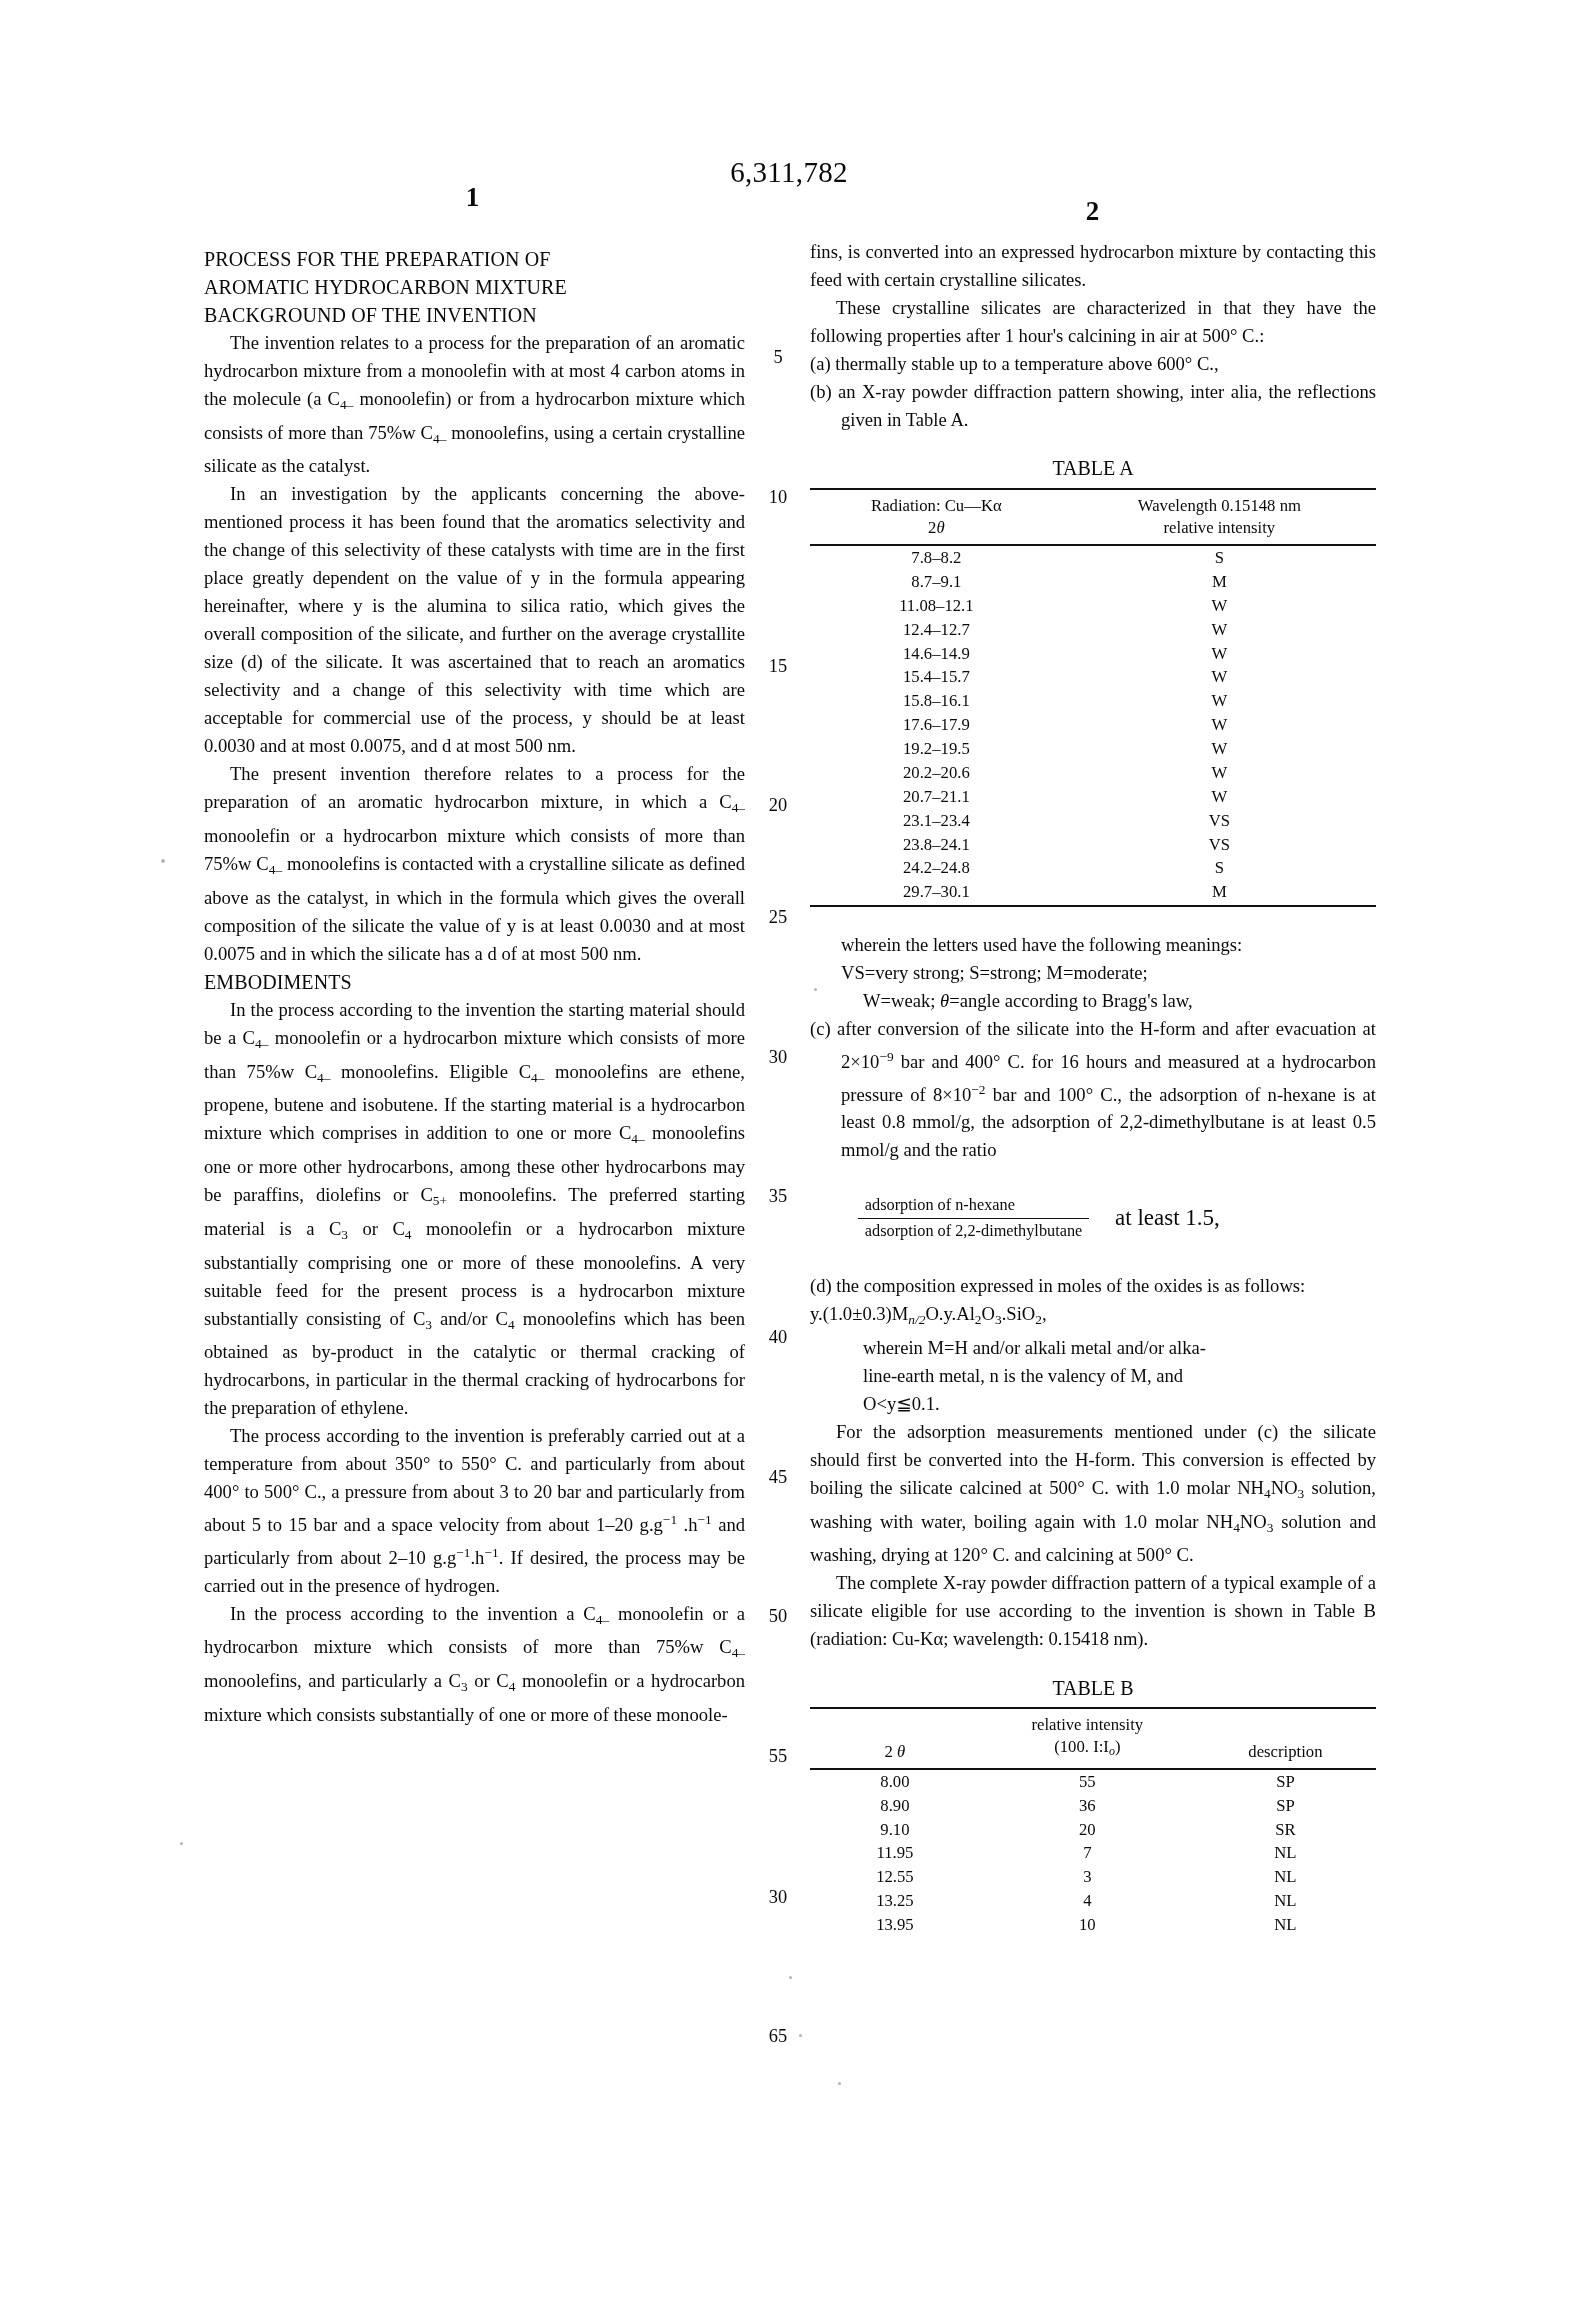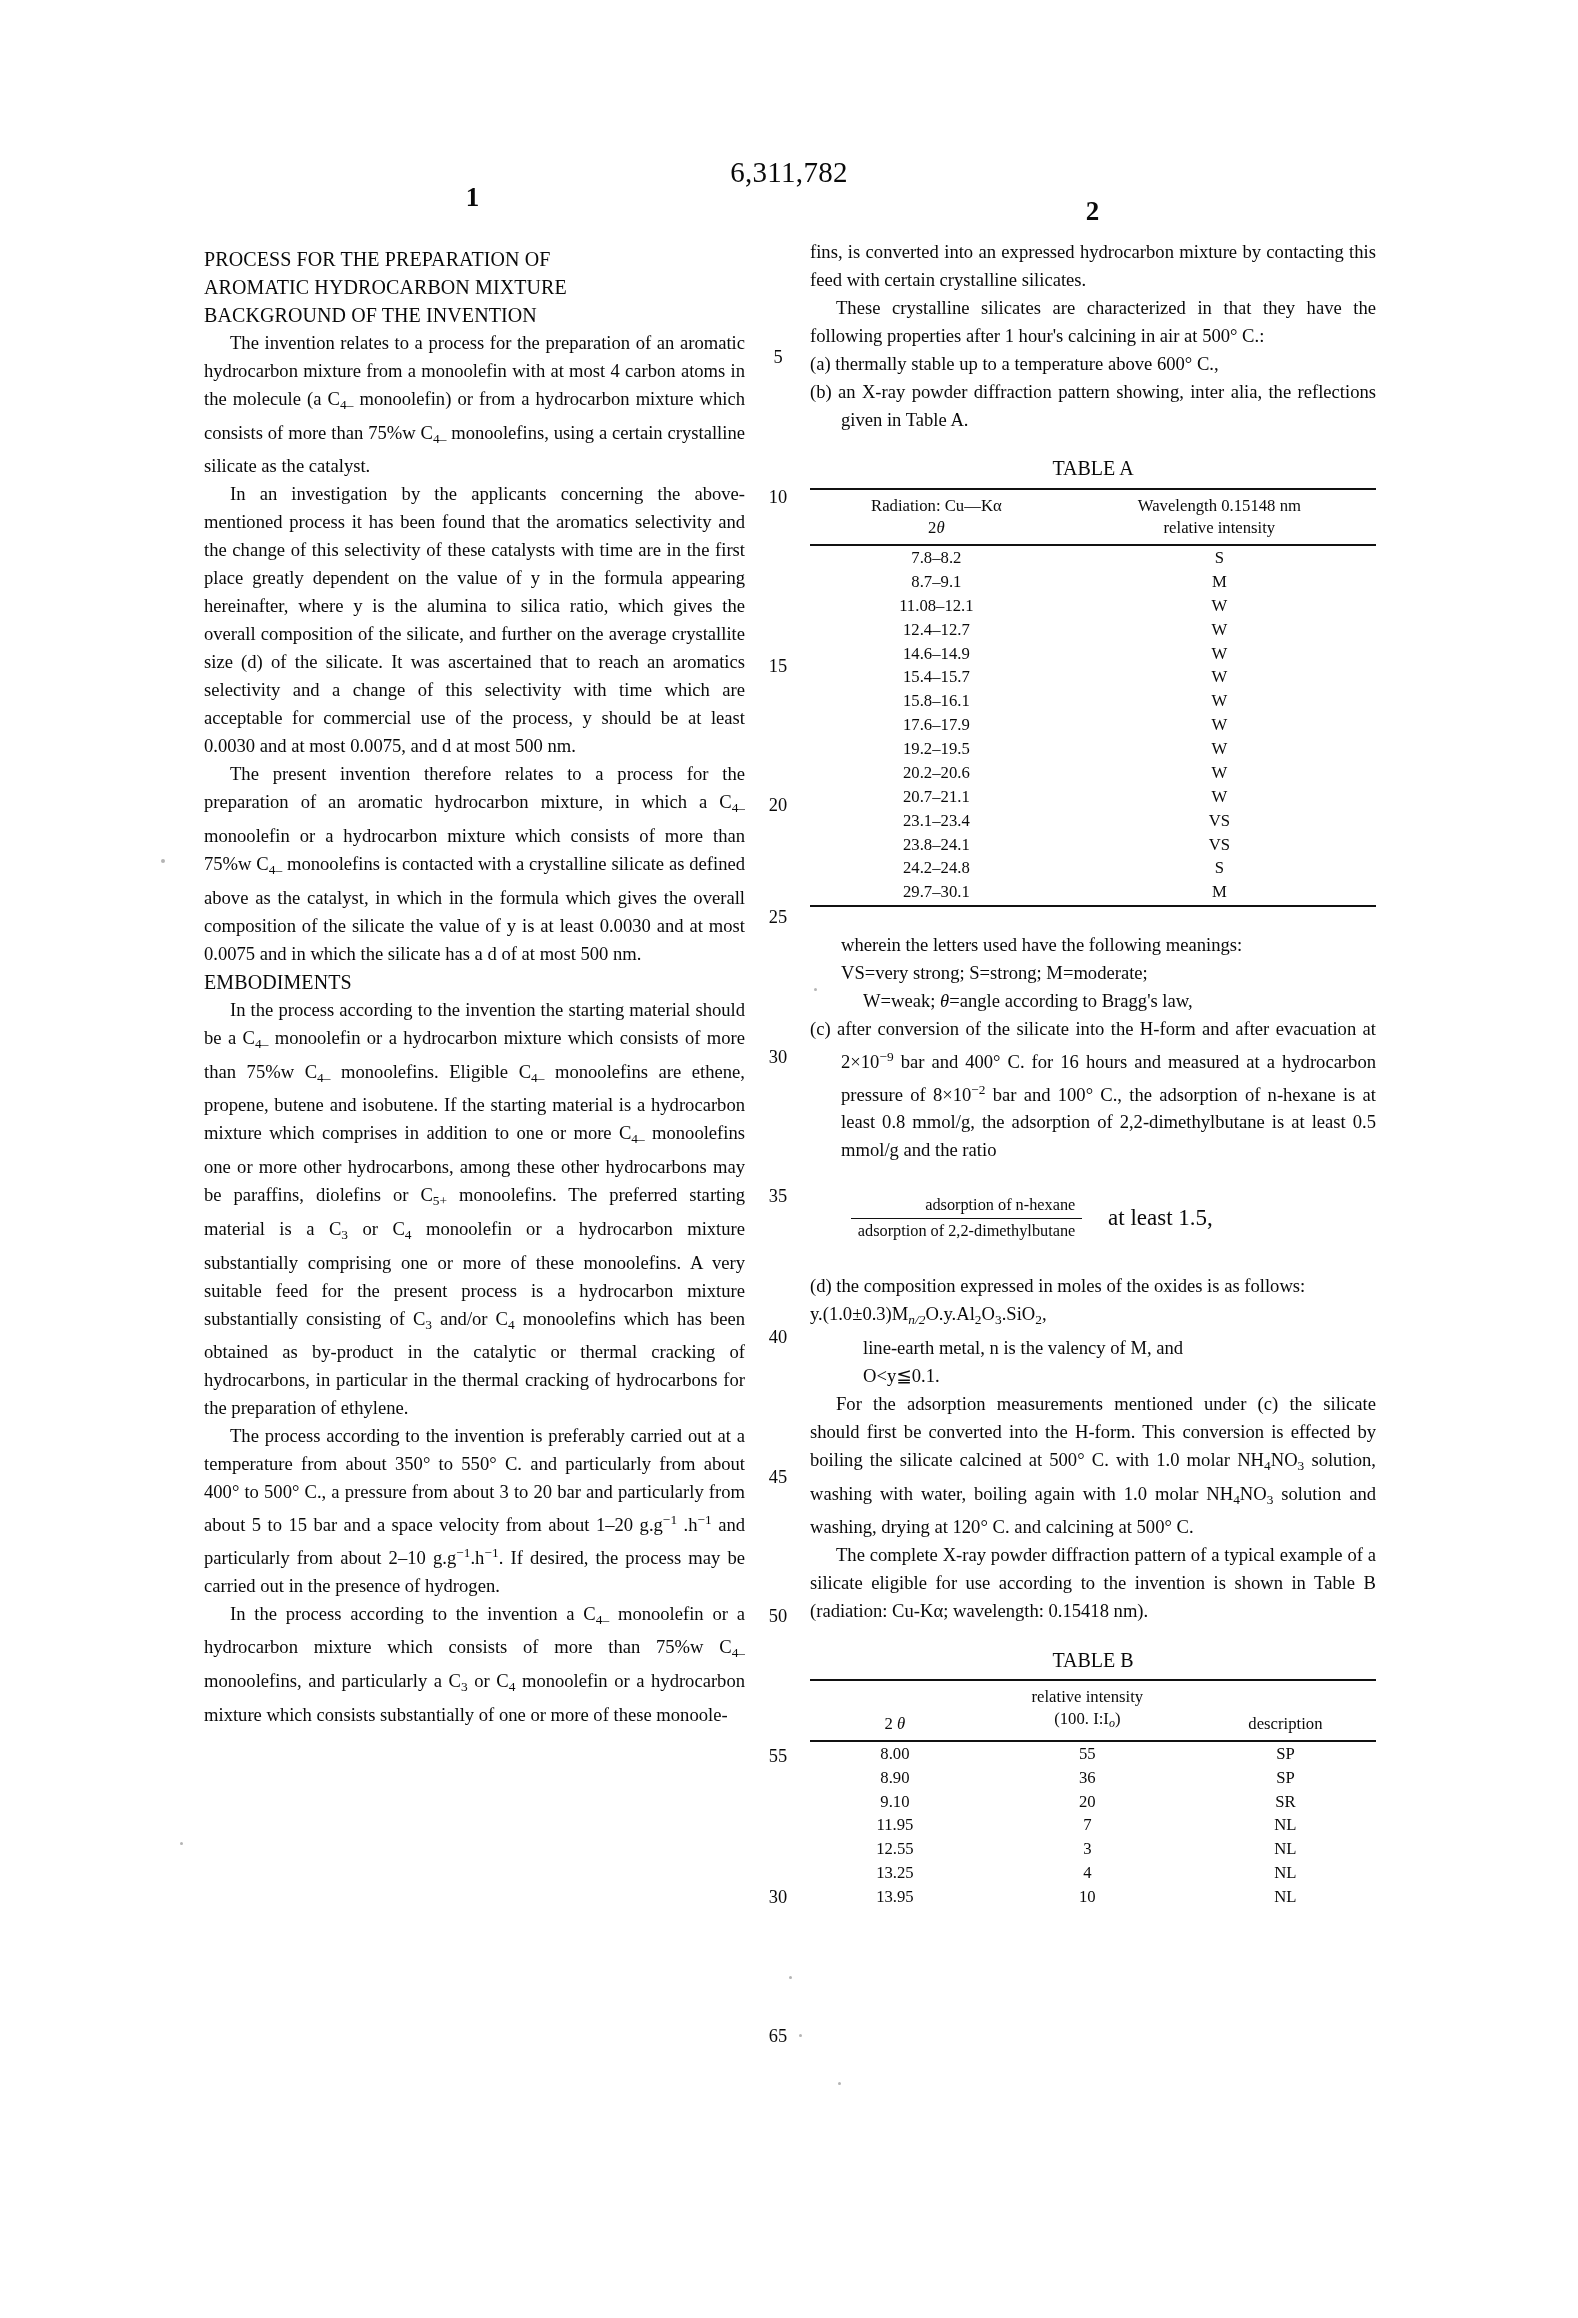--- a/index.html
+++ b/index.html
@@ -78,21 +78,21 @@
     vertical-align:bottom;
   }
   table.pt td { text-align:center; padding:0.7px 2.7px; }
   .rulebar { height:0; padding:0 !important; }
 
   
   .frac-wrap {
     display:flex; align-items:center; justify-content:flex-start;
     margin:31px 0 31px 41px; font-size:16.3px; line-height:20.4px;
   }
-  .frac { display:inline-block; text-align:right; }
+  .frac { display:inline-block; text-align:left;margin-left:7px; }
   .frac .num { padding:0 6.8px 2px 6.8px; }
   .frac .den { border-top:1.7px solid #111; padding:2px 6.8px 0 6.8px; }
   .frac-tail { margin-left:26px; font-size:23px; }
 
   
   .speck { position:absolute; background:#6a6a6a; border-radius:50%; opacity:.5; }
 </style>
 </head>
 <body>
 
@@ -257,20 +257,21 @@
         <span class="num" style="display:block;">adsorption of n-hexane</span>
         <span class="den" style="display:block;">adsorption of 2,2-dimethylbutane</span>
       </span>
       <span class="frac-tail">at least 1.5,</span>
     </div>
 
     <p class="hang-ind">(d) the composition expressed in moles of the oxides is as follows:</p>
 
     <p class="noindent"><span>y.(1.0±0.3)M</span><sub class="ital">n/2</sub><span>O.y.Al</span><sub>2</sub><span>O</span><sub>3</sub><span>.SiO</span><sub>2</sub><span>,</span></p>
 
+    <p class="hang" style="padding-left:53px;">wherein M=H and/or alkali metal and/or alka-</p>
     <p class="hang" style="padding-left:53px;">line-earth metal, n is the valency of M, and</p>
     <p class="hang" style="padding-left:53px;">O&lt;y≦0.1.</p>
 
     <p><span>For the adsorption measurements mentioned under (c) the silicate should first be converted into the H-form. This conversion is effected by boiling the silicate calcined at 500° C. with 1.0 molar NH</span><sub>4</sub><span>NO</span><sub>3</sub><span> solution, washing with water, boiling again with 1.0 molar NH</span><sub>4</sub><span>NO</span><sub>3</sub><span> solution and washing, drying at 120° C. and calcining at 500° C.</span></p>
 
     <p><span>The complete X-ray powder diffraction pattern of a typical example of a silicate eligible for use according to the invention is shown in Table B (radiation: Cu-K</span><span>α</span><span>; wavelength: 0.15418 nm).</span></p>
 
     <div class="tbl-title">TABLE B</div>
     <table class="pt">
       <tbody>

